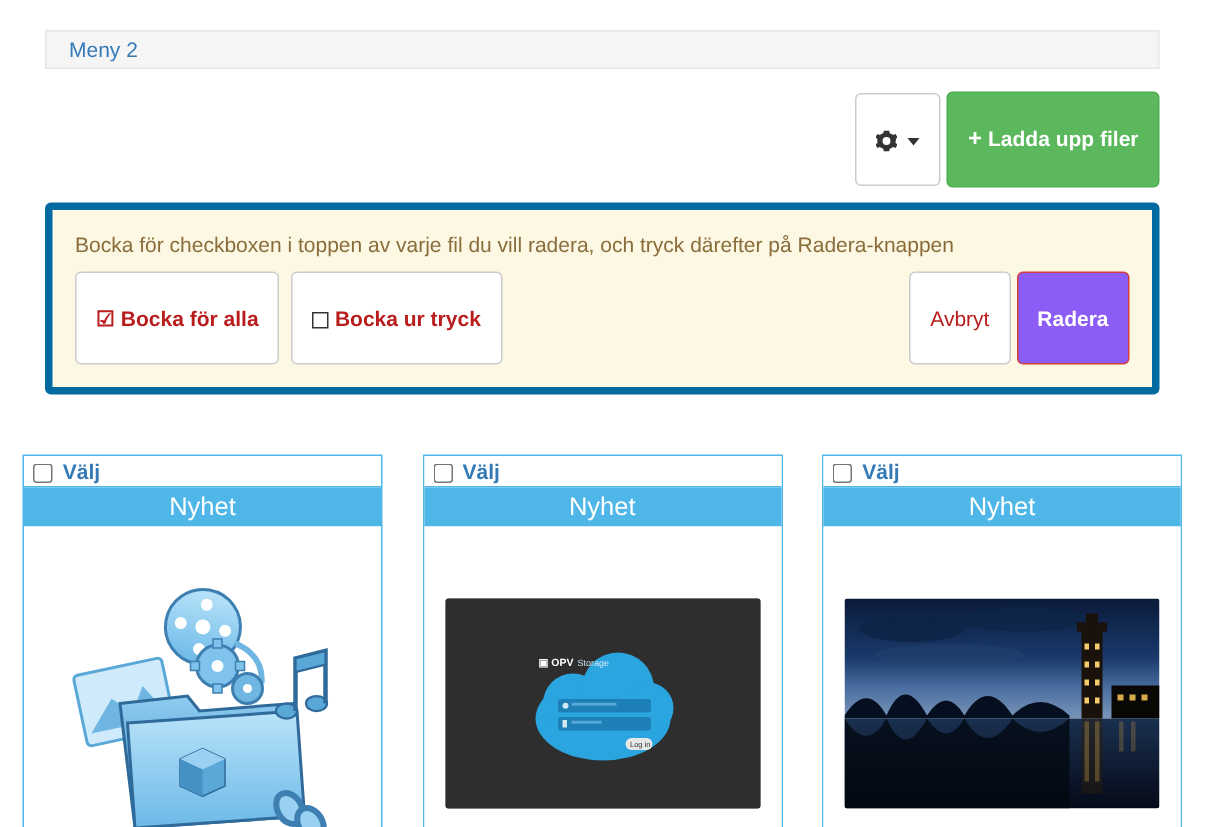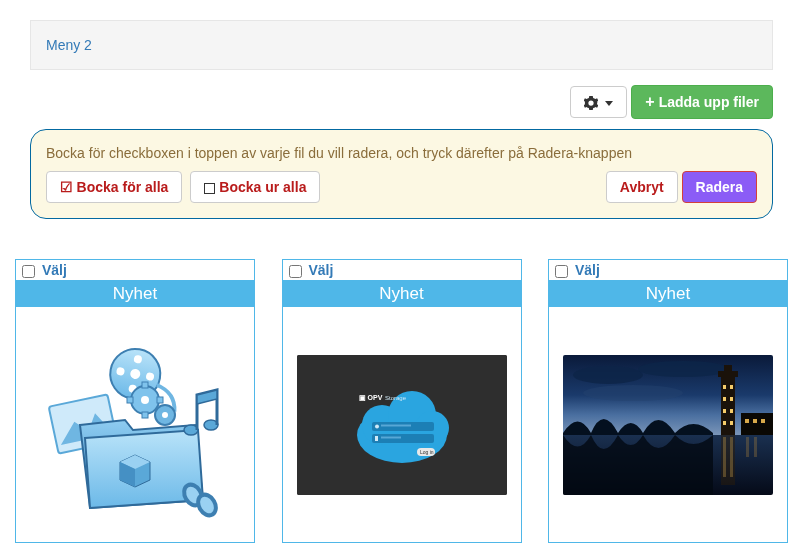--- a/index.html
+++ b/index.html
@@ -7,35 +7,35 @@
     font-family: "Helvetica Neue", Helvetica, Arial, sans-serif;
     font-size: 14px;
     color: #333;
     background: #fff;
     width: 803px;
     padding: 0 15px;
   }
   .menu-bar {
     background: #f5f5f5;
     border: 1px solid #e6e6e6;
-    padding: 16px 15px;
+    padding: 4px 15px;
     margin: 20px 15px 15px 15px;
   }
   .menu-bar a {
     color: #337ab7;
     text-decoration: none;
     font-size: 14px;
   }
   .toolbar {
     margin: 10px 15px;
     text-align: right;
   }
   .btn {
     display: inline-block;
-    padding: 7px 13px;
+    padding: 22px 13px;
     border-radius: 4px;
     font-size: 14px;
     cursor: pointer;
     border: 1px solid transparent;
     background: #fff;
     vertical-align: middle;
     font-family: inherit;
   }
   .btn-default {
     border-color: #ccc;
@@ -49,24 +49,24 @@
     font-weight: bold;
   }
   .btn-danger {
     background: #8b5cf6;
     border-color: #d43f3a;
     color: #fff;
     font-weight: bold;
   }
   .alert-warning {
     background: #fcf8e3;
-    border: 1px solid #0369a1;
+    border: 5px solid #0369a1;
     color: #8a6d3b;
     padding: 15px;
-    border-radius: 16px;
+    border-radius: 4px;
     margin: 10px 15px 20px 15px;
     position: relative;
     min-height: 90px;
   }
   .alert-warning p { margin-bottom: 10px; }
   .alert-btns-left { float: left; }
   .alert-btns-right { float: right; }
   .alert-warning .btn-default { font-weight: bold; background:#fff; }
   .alert-btns-left .btn-default { margin-right: 4px; }
   .clearfix::after { content:""; display:table; clear:both; }
@@ -147,25 +147,25 @@
   </button>
 </div>
 
 <div class="alert-warning clearfix">
   <p>Bocka för checkboxen i toppen av varje fil du vill radera, och tryck därefter på Radera-knappen</p>
   <div class="alert-btns-left">
     <button class="btn btn-default">
       <span class="check-icon">☑</span><span>Bocka för alla</span>
     </button>
     <button class="btn btn-default">
-      <span class="box-icon"></span><span>Bocka ur alla</span>
+      <span class="box-icon"></span><span>Bocka ur tryck</span>
     </button>
   </div>
   <div class="alert-btns-right">
-    <button class="btn btn-default" style="font-weight:bold;">Avbryt</button>
+    <button class="btn btn-default" style="font-weight:normal;">Avbryt</button>
     <button class="btn btn-danger">Radera</button>
   </div>
 </div>
 
 <div class="cards">
 
   <div class="card">
     <div class="card-header">
       <label>
         <input type="checkbox" style="">

